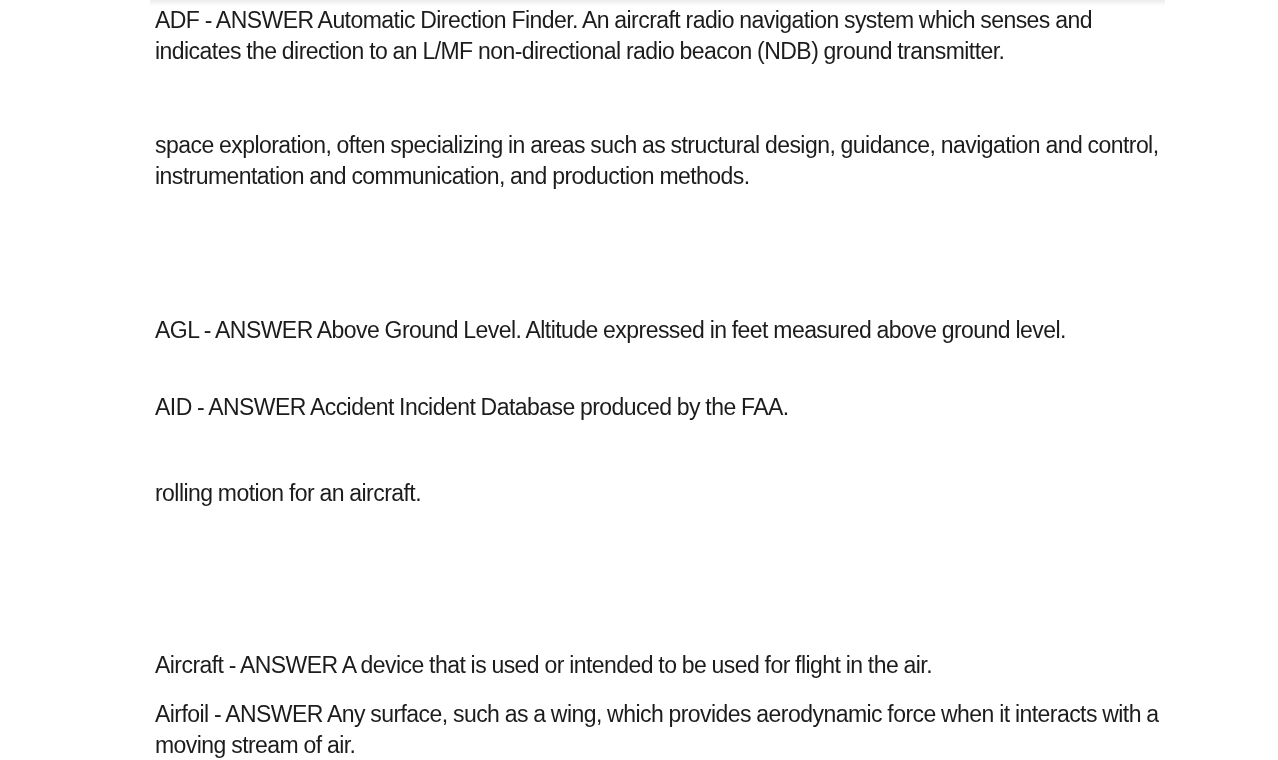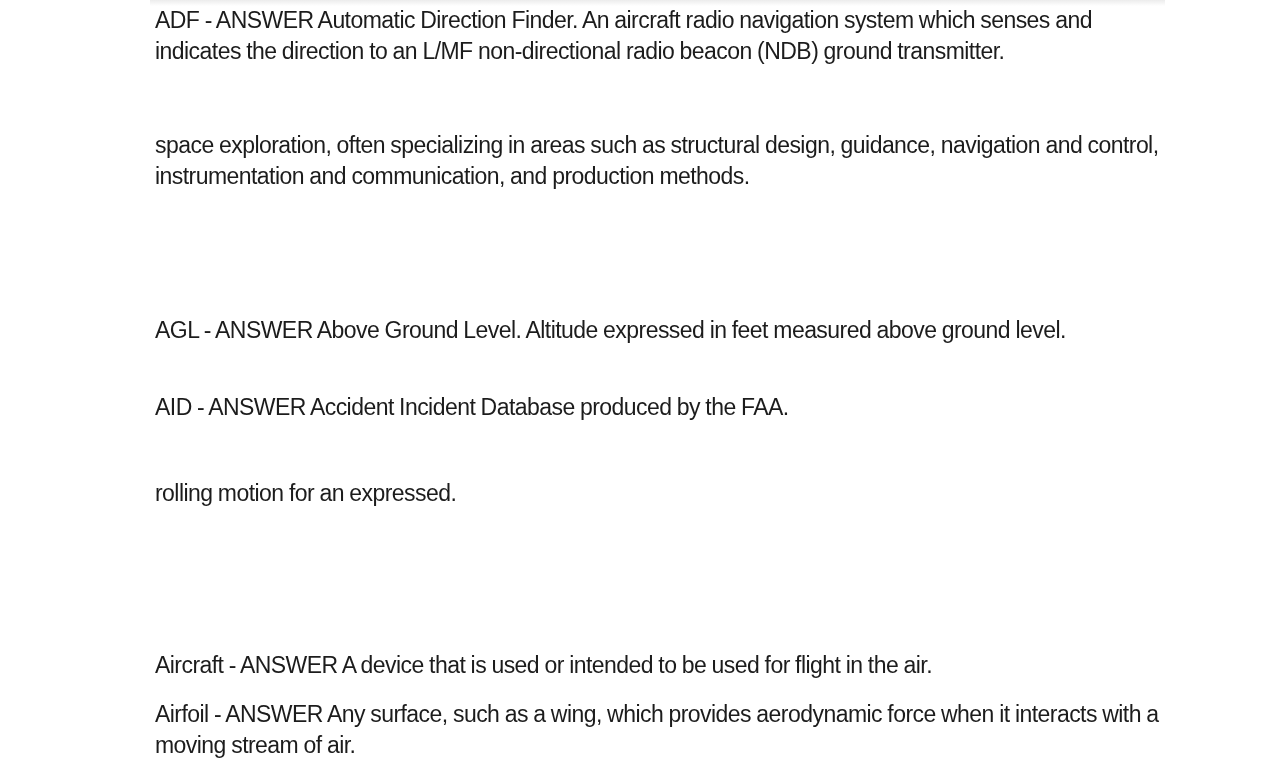--- a/index.html
+++ b/index.html
@@ -58,21 +58,21 @@
 
   <div class="entry" style="top:287px;margin-top:28px;">
     <div>AGL - ANSWER Above Ground Level. Altitude expressed in feet measured above ground level.</div>
   </div>
 
   <div class="entry" style="top:380px;margin-top:12px;">
     <div>AID - ANSWER Accident Incident Database produced by the FAA.</div>
   </div>
 
   <div class="entry" style="top:478px;">
-    <div>rolling motion for an expressed.</div>
+    <div>rolling motion for an aircraft.</div>
   </div>
 
   <div class="entry" style="top:622px;margin-top:28px;">
     <div>Aircraft - ANSWER A device that is used or intended to be used for flight in the air.</div>
   </div>
 
   <div class="entry" style="top:699px;">
     <div>Airfoil - ANSWER Any surface, such as a wing, which provides aerodynamic force when it interacts with a</div>
     <div>moving stream of air.</div>
   </div>

